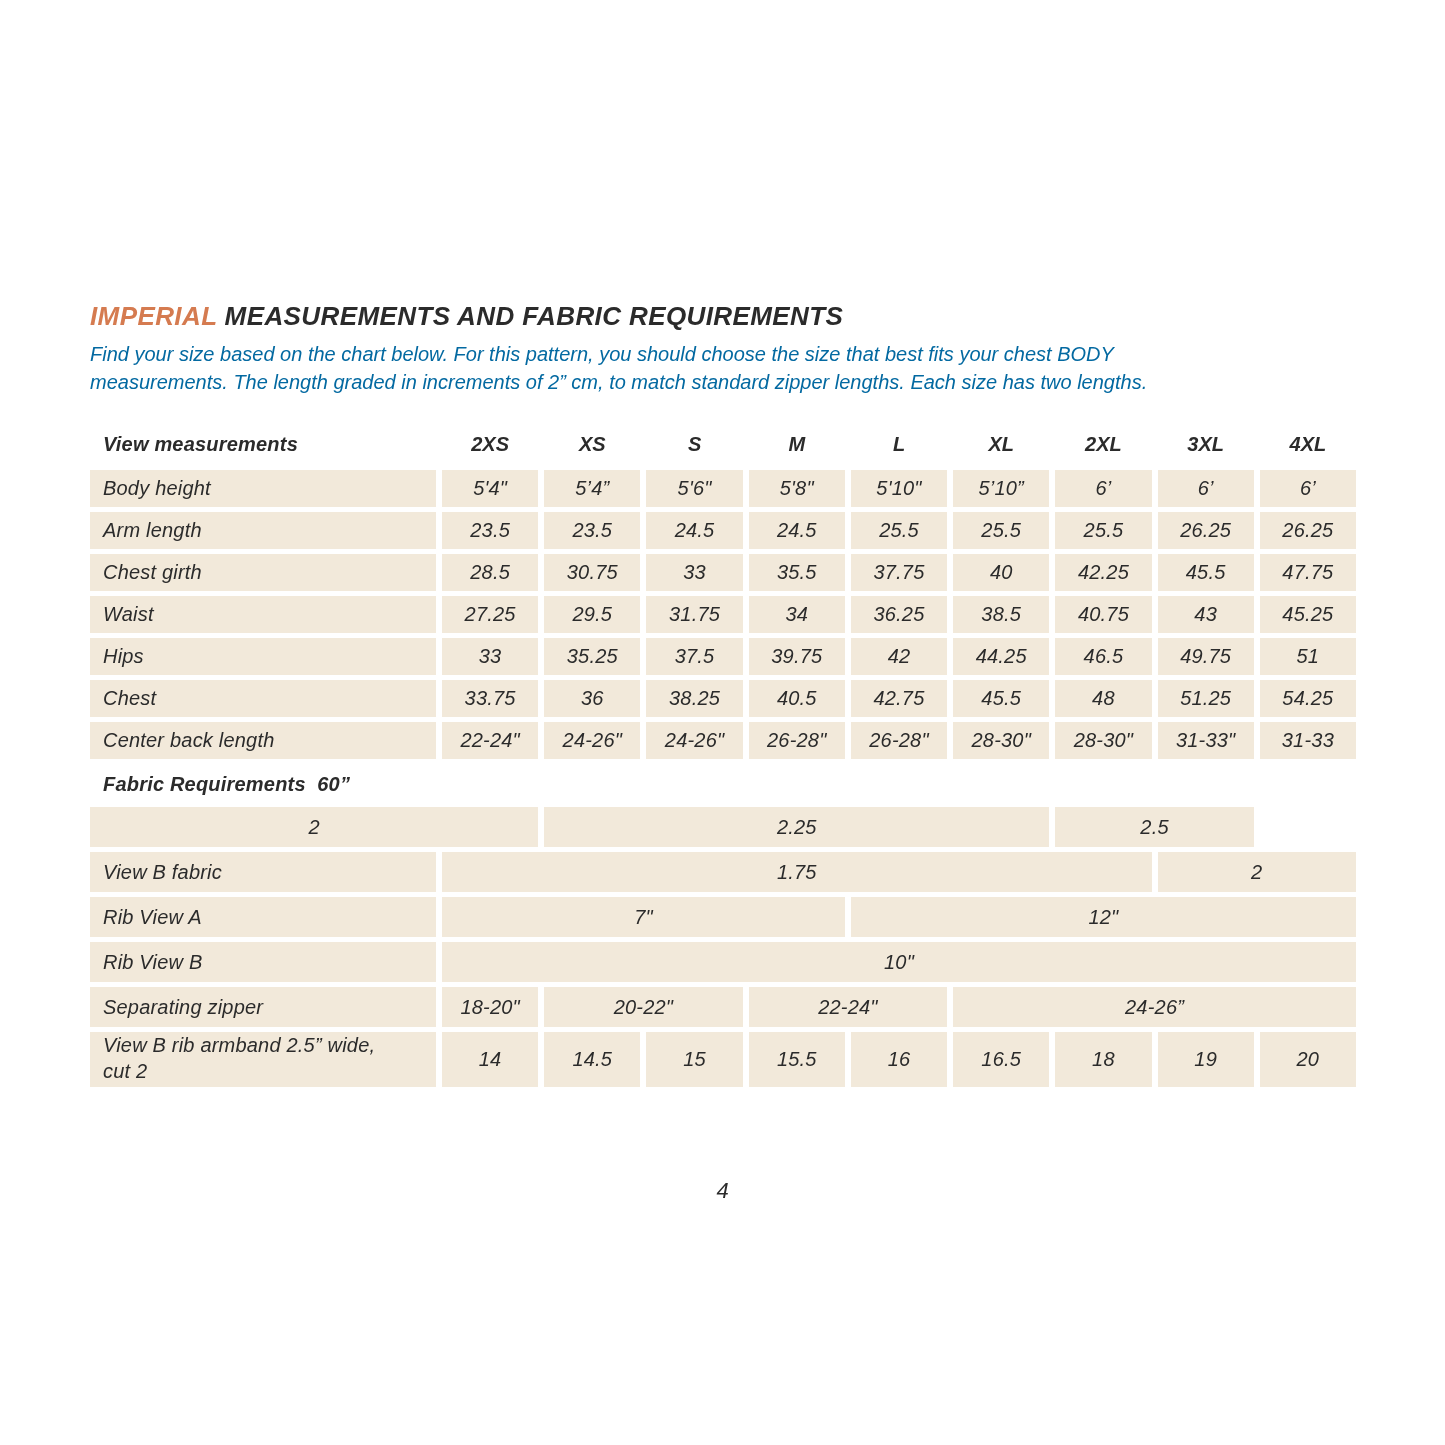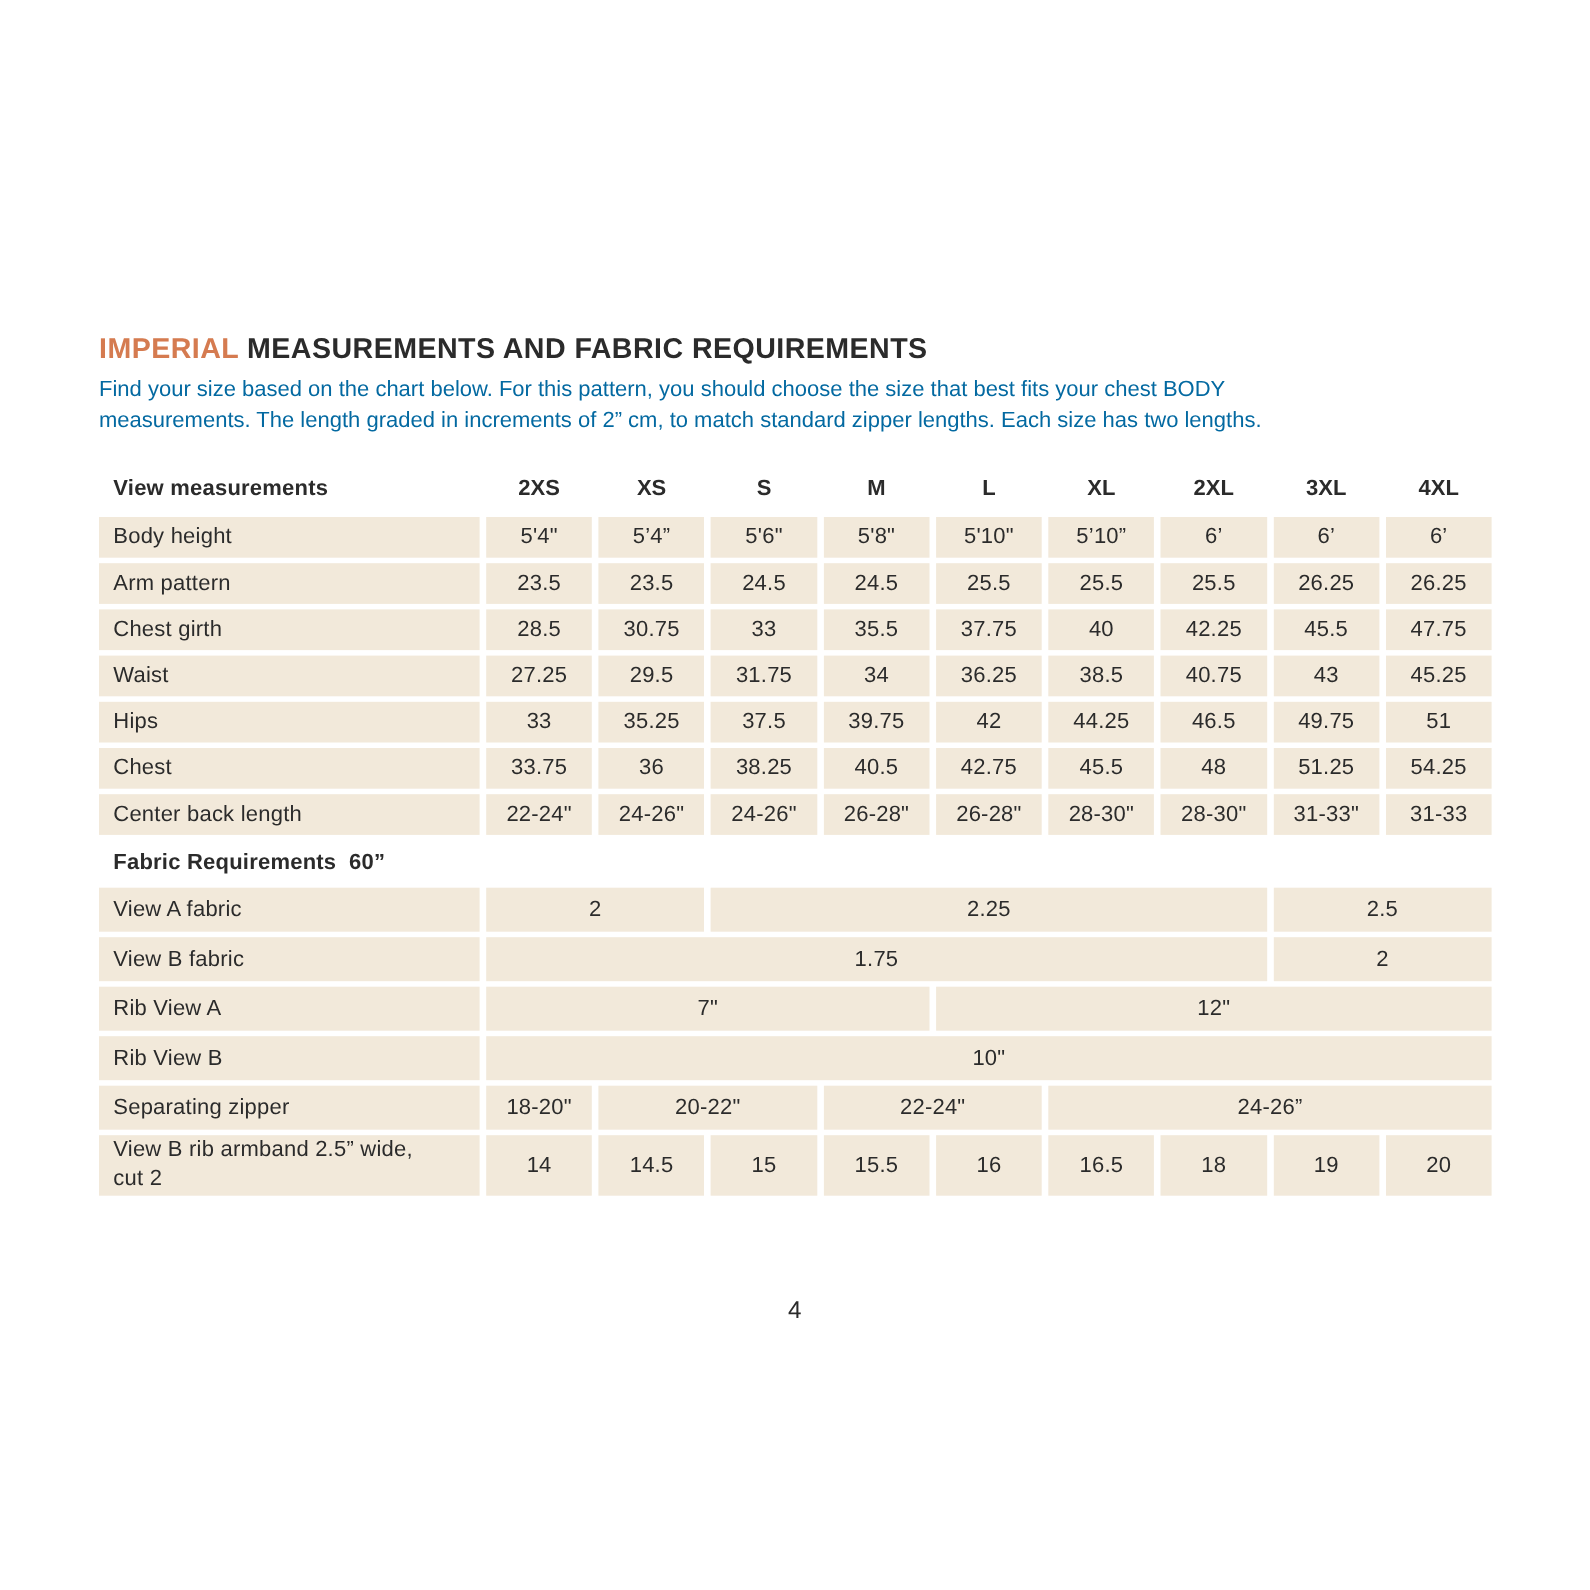--- a/index.html
+++ b/index.html
@@ -1,19 +1,19 @@
 <!DOCTYPE html>
 <html style="--accent: #d57b50; --cellbg: #f2e9da;"><head>
 <meta charset="utf-8">
 <style>
   * { margin:0; padding:0; box-sizing:border-box; }
   html,body { background:#ffffff; }
   body { font-family:"Liberation Sans", sans-serif; color:#2b2b2b; }
   .page {
-    position:relative; width:1445px; height:1445px; background:#ffffff; overflow:hidden;
+    position:relative; width:1445px; height:1445px; background:#ffffff; overflow:hidden;font-style:italic;
   }
   .content { position:absolute; left:90px; top:301px; width:1266px; }
   h1.doc-title {
     font-size:26px; line-height:30px; font-weight:700; letter-spacing:0.4px;
     color:#2b2b2b; margin:0 0 9px 0;
   }
   h1.doc-title .accent { color:var(--accent,#d57b50); }
   .intro { font-size:20px; line-height:28px; color:#0369a1; font-weight:400; }
   .intro .line { display:block; white-space:nowrap; }
 
@@ -85,21 +85,21 @@
           <div class="cell cell-bg">5’4”</div>
           <div class="cell cell-bg">5'6"</div>
           <div class="cell cell-bg">5'8"</div>
           <div class="cell cell-bg">5'10"</div>
           <div class="cell cell-bg">5’10”</div>
           <div class="cell cell-bg">6’</div>
           <div class="cell cell-bg">6’</div>
           <div class="cell cell-bg">6’</div>
         </div>
         <div class="row data-row">
-          <div class="row-label cell-bg">Arm pattern</div>
+          <div class="row-label cell-bg">Arm length</div>
           <div class="cell cell-bg">23.5</div>
           <div class="cell cell-bg">23.5</div>
           <div class="cell cell-bg">24.5</div>
           <div class="cell cell-bg">24.5</div>
           <div class="cell cell-bg">25.5</div>
           <div class="cell cell-bg">25.5</div>
           <div class="cell cell-bg">25.5</div>
           <div class="cell cell-bg">26.25</div>
           <div class="cell cell-bg">26.25</div>
         </div>
@@ -160,21 +160,20 @@
           <div class="cell cell-bg">26-28"</div>
           <div class="cell cell-bg">28-30"</div>
           <div class="cell cell-bg">28-30"</div>
           <div class="cell cell-bg">31-33"</div>
           <div class="cell cell-bg">31-33</div>
         </div>
         <div class="row section-row">
           <div class="section-label">Fabric Requirements  60”</div>
         </div>
         <div class="row fabric-row">
-          <div class="row-label cell-bg">View A fabric</div>
           <div class="cell cell-bg" style="grid-column: span 2;">2</div>
           <div class="cell cell-bg" style="grid-column: span 5;">2.25</div>
           <div class="cell cell-bg" style="grid-column: span 2;">2.5</div>
         </div>
         <div class="row fabric-row">
           <div class="row-label cell-bg">View B fabric</div>
           <div class="cell cell-bg" style="grid-column: span 7;">1.75</div>
           <div class="cell cell-bg" style="grid-column: span 2;">2</div>
         </div>
         <div class="row fabric-row">

